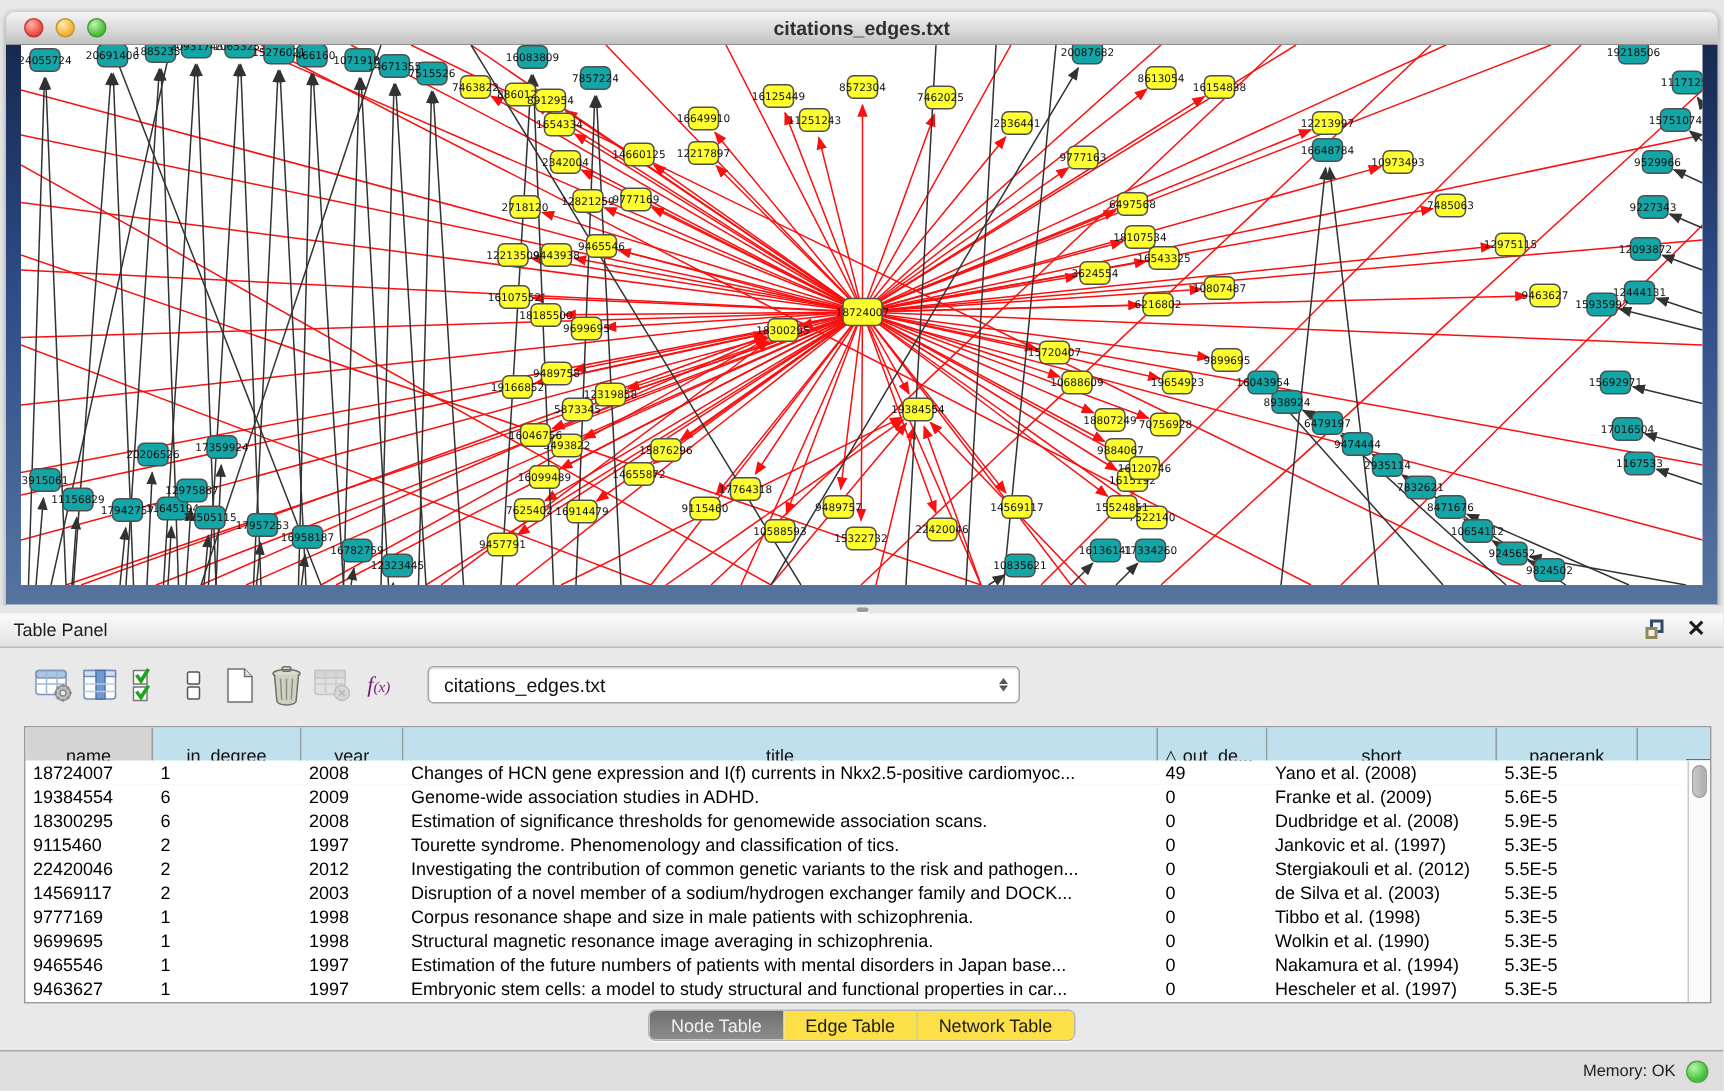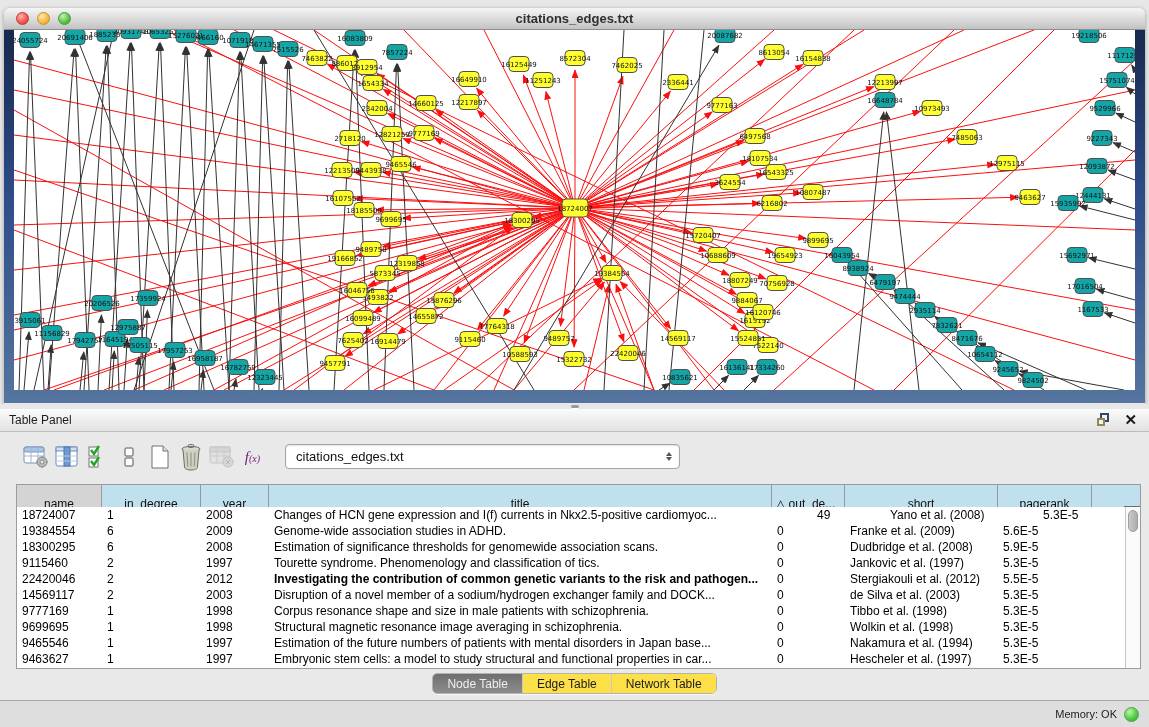--- a/index.html
+++ b/index.html
@@ -883,21 +883,21 @@
           <div class="th" style="width: 153px;">short</div>
           <div class="th" style="width: 94px;">pagerank</div>
           <div class="th filler" style="width: 32px;"></div>
         </div>
       <div class="tbl-rows" id="tblRows">
           <div class="tr">
             <div class="td" style="width: 85px;">18724007</div>
             <div class="td" style="width: 99px;">1</div>
             <div class="td" style="width: 68px;">2008</div>
             <div class="td" style="width: 503px;">Changes of HCN gene expression and I(f) currents in Nkx2.5-positive cardiomyoc...</div>
-            <div class="td" style="width: 73px; margin-left: 40px;">49</div>
+            <div class="td" style="width: 73px;">49</div>
             <div class="td" style="width: 153px;">Yano et al. (2008)</div>
             <div class="td" style="width: 94px;">5.3E-5</div>
           </div>
           <div class="tr">
             <div class="td" style="width: 85px;">19384554</div>
             <div class="td" style="width: 99px;">6</div>
             <div class="td" style="width: 68px;">2009</div>
             <div class="td" style="width: 503px;">Genome-wide association studies in ADHD.</div>
             <div class="td" style="width: 73px;">0</div>
             <div class="td" style="width: 153px;">Franke et al. (2009)</div>
@@ -918,21 +918,21 @@
             <div class="td" style="width: 68px;">1997</div>
             <div class="td" style="width: 503px;">Tourette syndrome. Phenomenology and classification of tics.</div>
             <div class="td" style="width: 73px;">0</div>
             <div class="td" style="width: 153px;">Jankovic et al. (1997)</div>
             <div class="td" style="width: 94px;">5.3E-5</div>
           </div>
           <div class="tr">
             <div class="td" style="width: 85px;">22420046</div>
             <div class="td" style="width: 99px;">2</div>
             <div class="td" style="width: 68px;">2012</div>
-            <div class="td" style="width: 503px; font-weight: bold;">Investigating the contribution of common genetic variants to the risk and pathogen...</div>
+            <div class="td" style="width: 503px;">Investigating the contribution of common genetic variants to the risk and pathogen...</div>
             <div class="td" style="width: 73px;">0</div>
             <div class="td" style="width: 153px;">Stergiakouli et al. (2012)</div>
             <div class="td" style="width: 94px;">5.5E-5</div>
           </div>
           <div class="tr">
             <div class="td" style="width: 85px;">14569117</div>
             <div class="td" style="width: 99px;">2</div>
             <div class="td" style="width: 68px;">2003</div>
             <div class="td" style="width: 503px;">Disruption of a novel member of a sodium/hydrogen exchanger family and DOCK...</div>
             <div class="td" style="width: 73px;">0</div>
@@ -947,21 +947,21 @@
             <div class="td" style="width: 73px;">0</div>
             <div class="td" style="width: 153px;">Tibbo et al. (1998)</div>
             <div class="td" style="width: 94px;">5.3E-5</div>
           </div>
           <div class="tr">
             <div class="td" style="width: 85px;">9699695</div>
             <div class="td" style="width: 99px;">1</div>
             <div class="td" style="width: 68px;">1998</div>
             <div class="td" style="width: 503px;">Structural magnetic resonance image averaging in schizophrenia.</div>
             <div class="td" style="width: 73px;">0</div>
-            <div class="td" style="width: 153px;">Wolkin et al. (1998)</div>
+            <div class="td" style="width: 153px;">Wolkin et al. (1990)</div>
             <div class="td" style="width: 94px;">5.3E-5</div>
           </div>
           <div class="tr">
             <div class="td" style="width: 85px;">9465546</div>
             <div class="td" style="width: 99px;">1</div>
             <div class="td" style="width: 68px;">1997</div>
             <div class="td" style="width: 503px;">Estimation of the future numbers of patients with mental disorders in Japan base...</div>
             <div class="td" style="width: 73px;">0</div>
             <div class="td" style="width: 153px;">Nakamura et al. (1994)</div>
             <div class="td" style="width: 94px;">5.3E-5</div>

